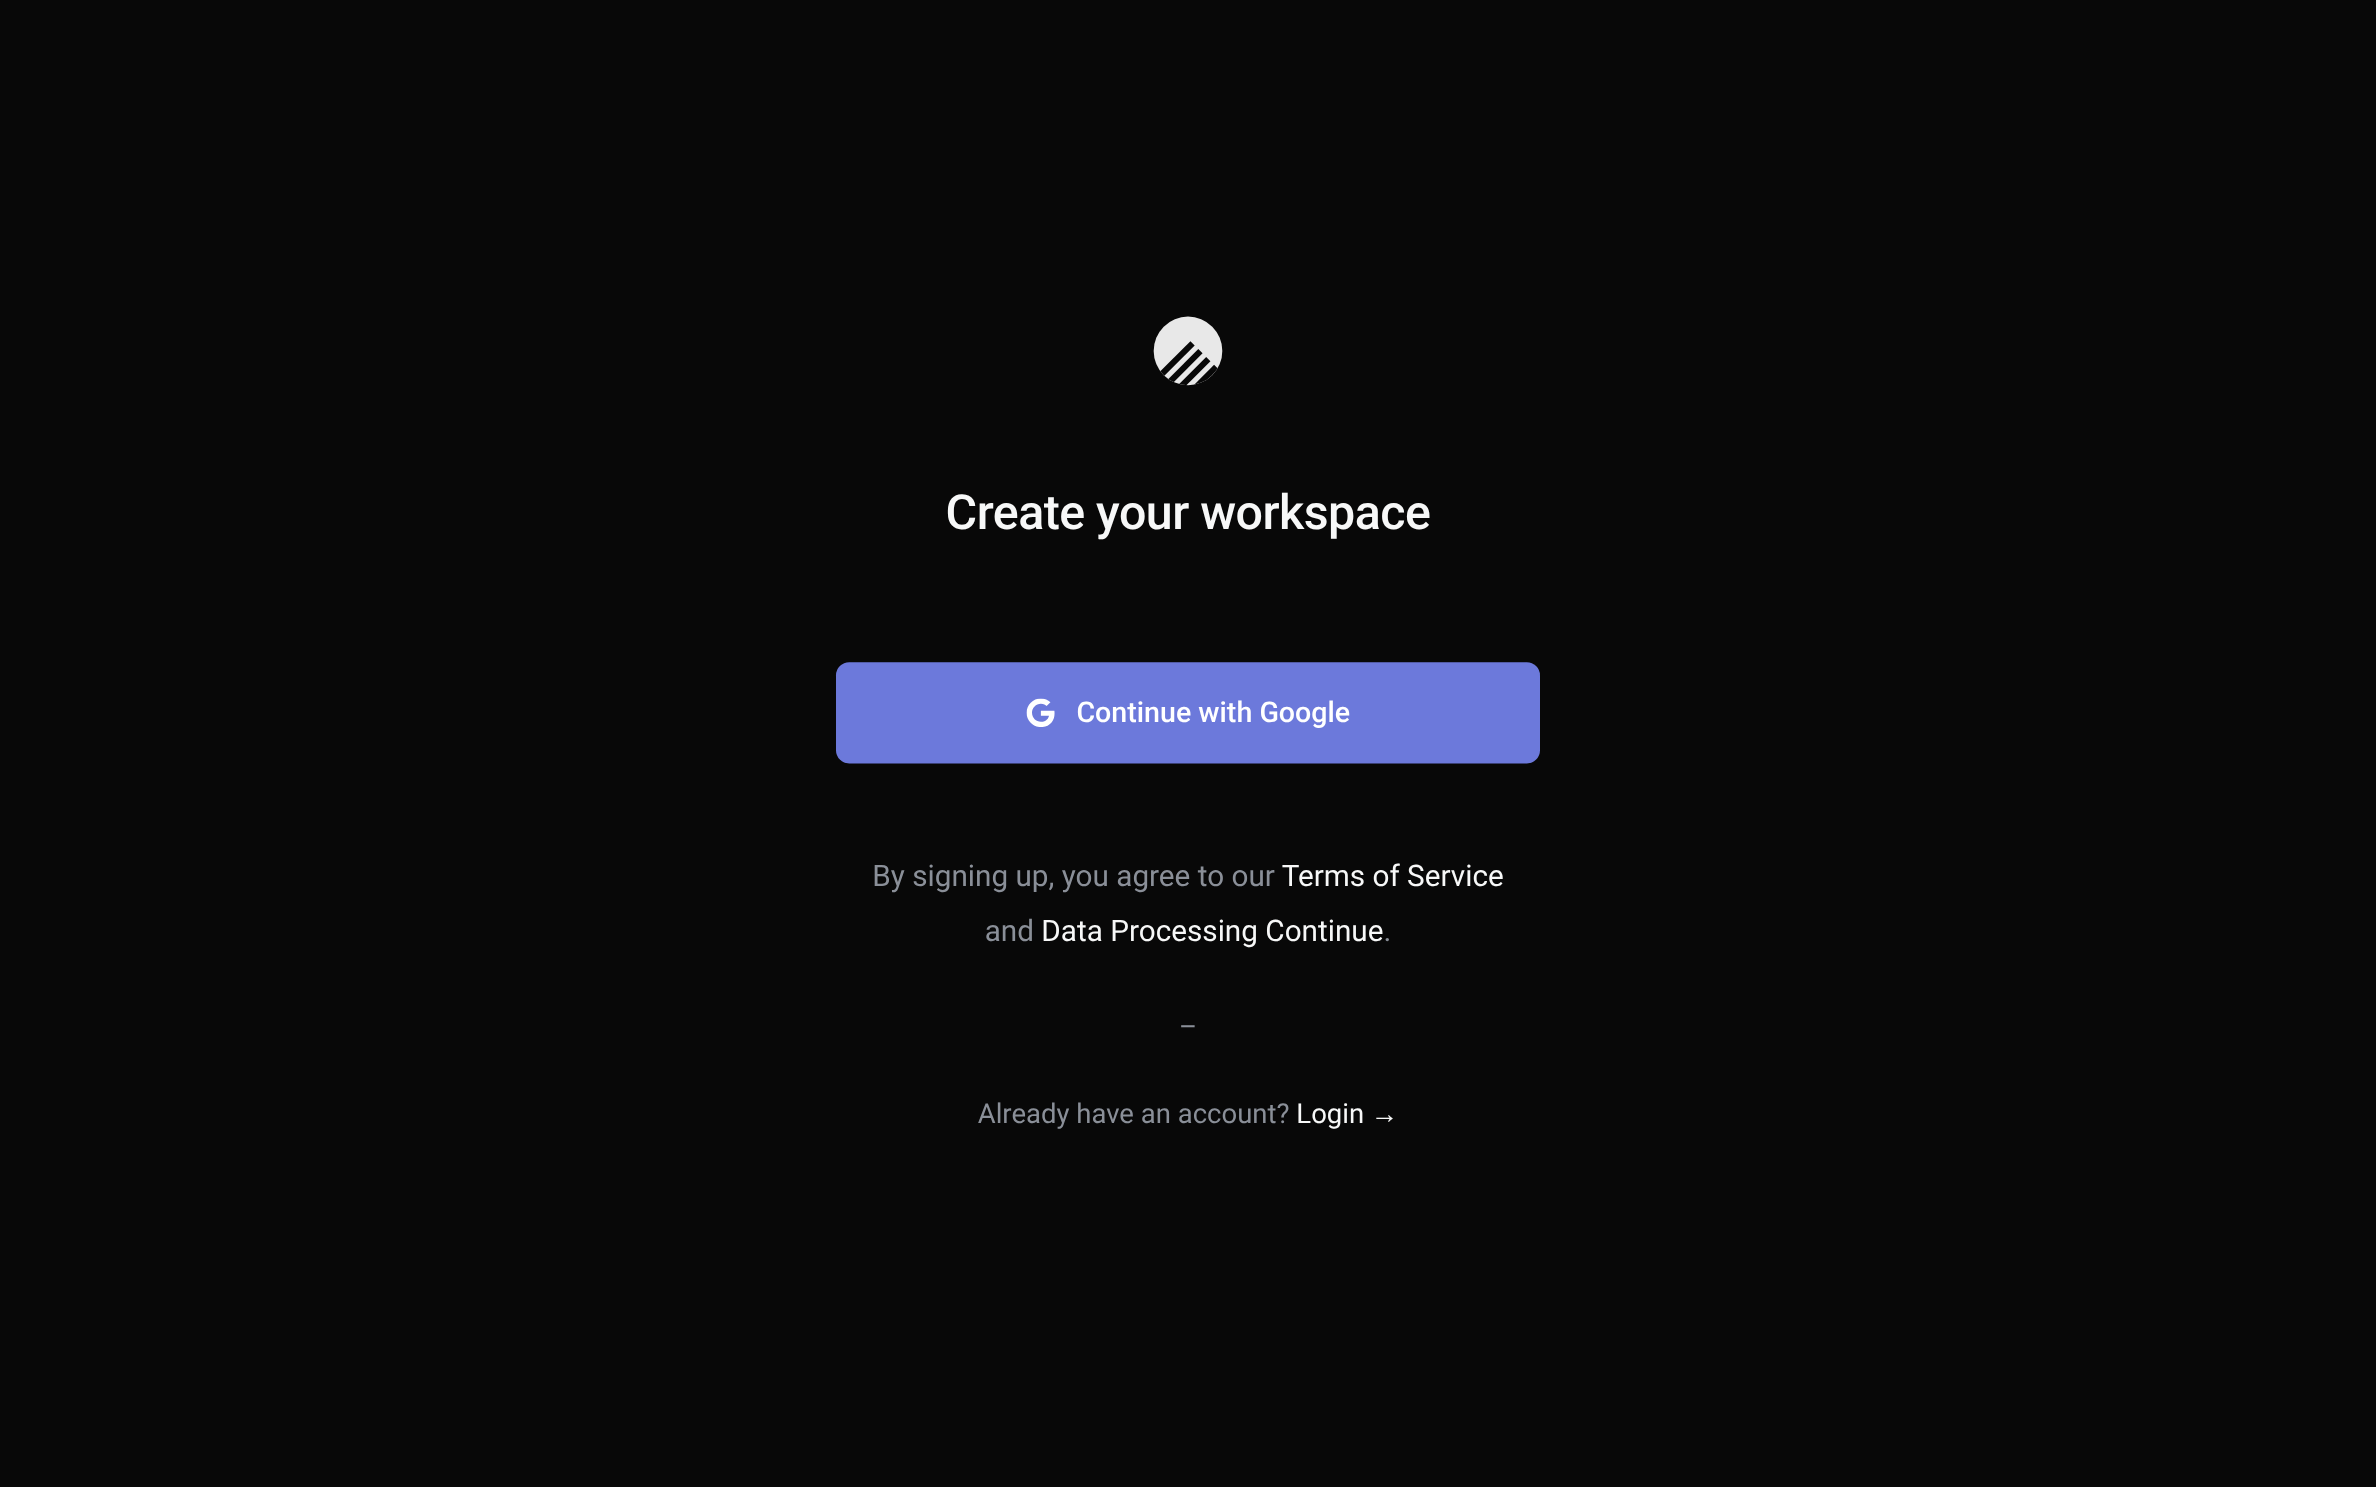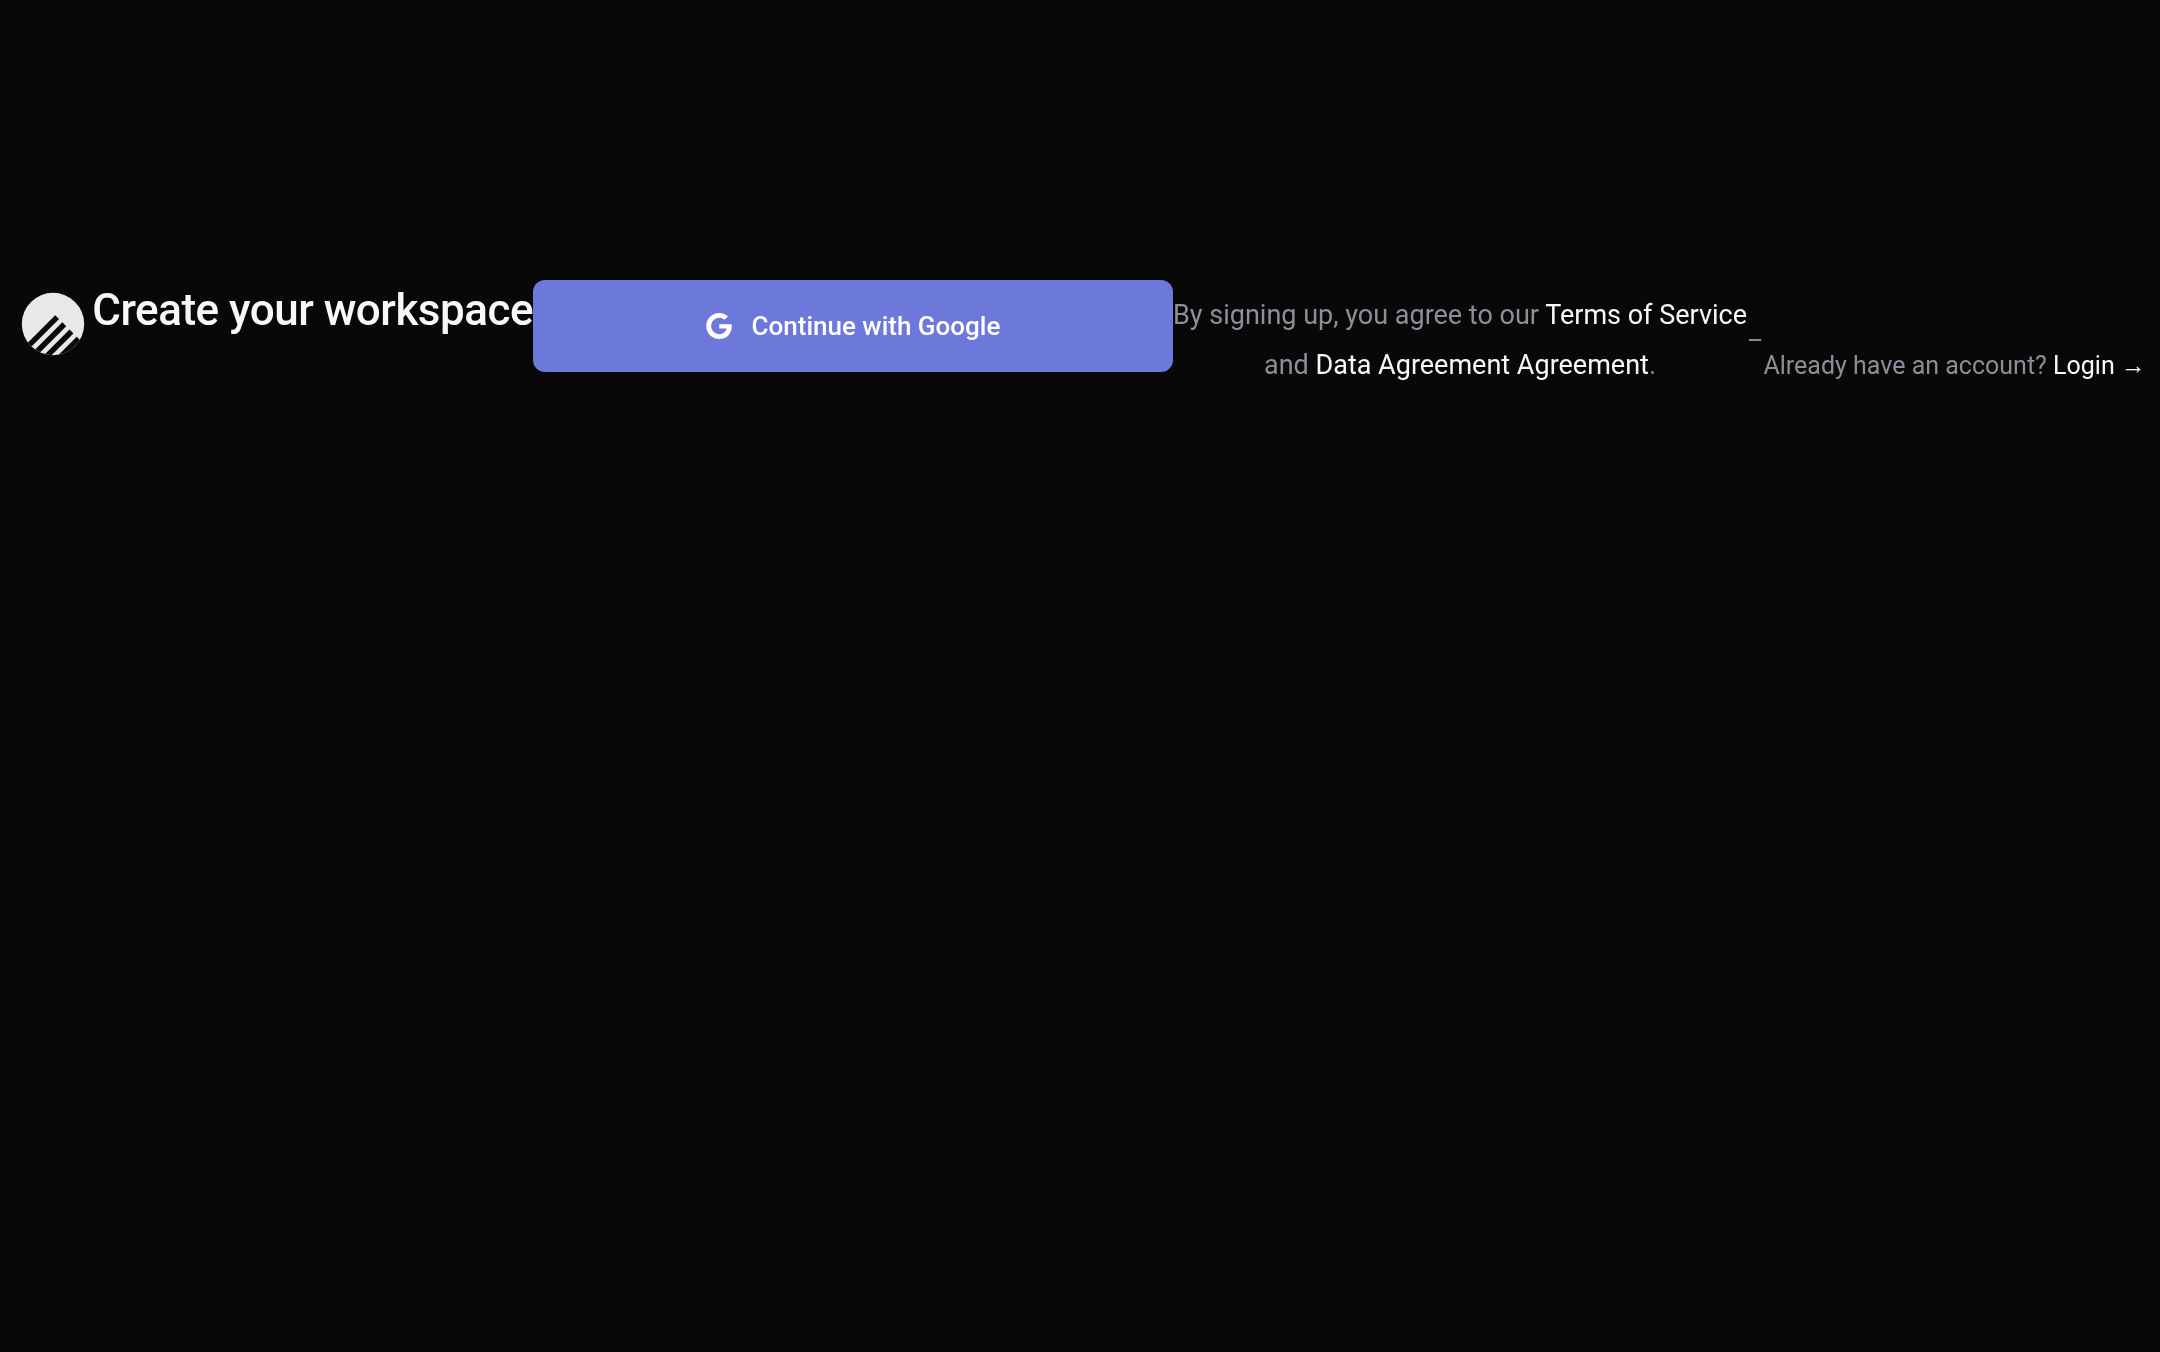--- a/index.html
+++ b/index.html
@@ -15,20 +15,21 @@
       font-family: -apple-system, BlinkMacSystemFont, "Segoe UI", Roboto, Helvetica, Arial, sans-serif;
       display: flex;
       flex-direction: column;
       align-items: center;
       color: #f7f8f8;
       overflow: hidden;
     }
     
     .container {
       display: flex;
+      flex-direction: column;
       align-items: center;
       margin-top: 280px;
     }
     
     .logo {
       width: 78px;
       height: 78px;
       margin-bottom: 82px;
     }
     
@@ -142,21 +143,21 @@
         <svg viewBox="0 0 24 24" xmlns="http://www.w3.org/2000/svg">
           <path fill="#ffffff" d="M12.24 10.285V14.4h6.806c-.275 1.765-2.056 5.174-6.806 5.174-4.095 0-7.439-3.389-7.439-7.574s3.345-7.574 7.439-7.574c2.33 0 3.891.989 4.785 1.849l3.254-3.138C18.189 1.186 15.479 0 12.24 0c-6.635 0-12 5.365-12 12s5.365 12 12 12c6.926 0 11.52-4.869 11.52-11.726 0-.788-.085-1.39-.189-1.989H12.24z"></path>
         </svg>
       </span>
       <span>Continue with Google</span>
     </button>
 
   </div>
 
   <div class="legal">
-    <span>By signing up, you agree to our </span><span class="link">Terms of Service</span><br><span> and </span><span class="link">Data Agreement Agreement</span><span>.</span>
+    <span>By signing up, you agree to our </span><span class="link">Terms of Service</span><br><span> and </span><span class="link">Data Processing Continue</span><span>.</span>
   </div>
 
   <div class="divider">–</div>
 
   <div class="login-prompt">
     <span>Already have an account? </span><span class="login-link"><span>Login</span><span class="arrow">→</span></span>
   </div>
 
 </div>
 

